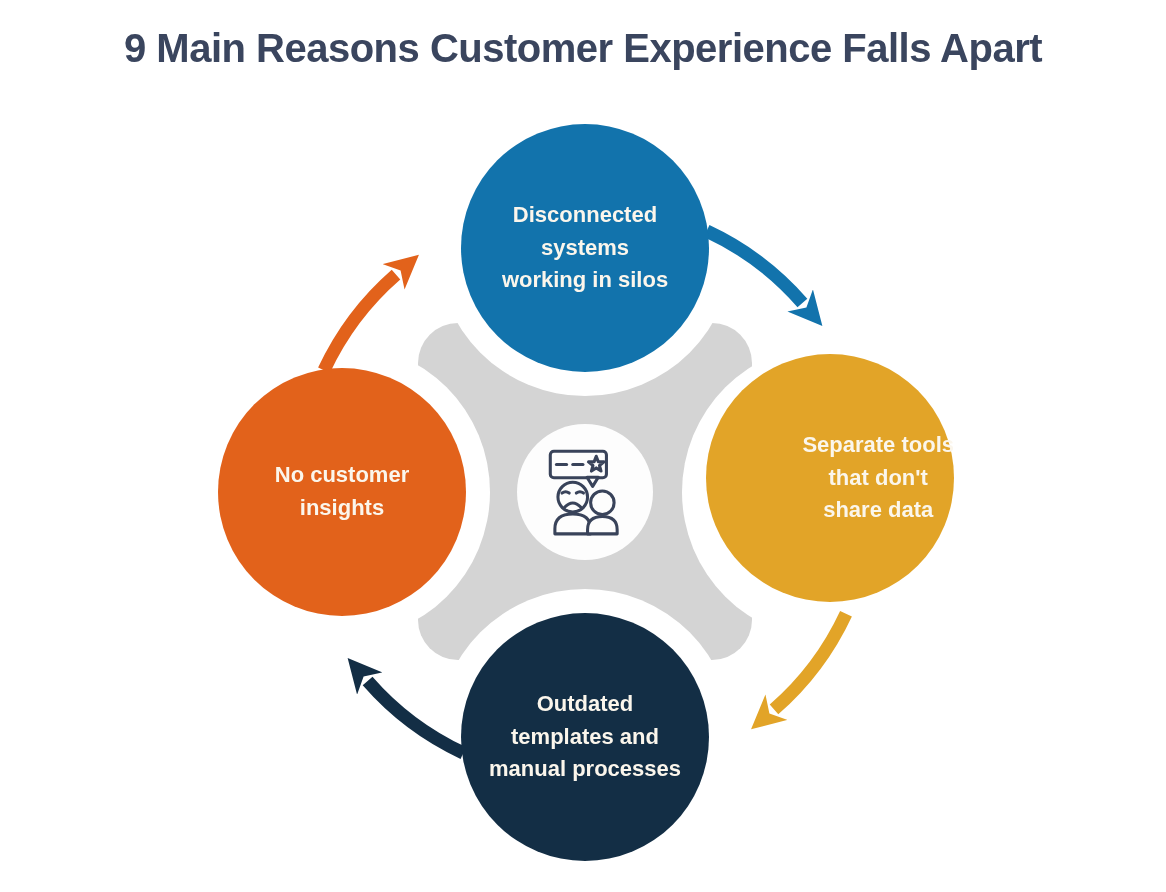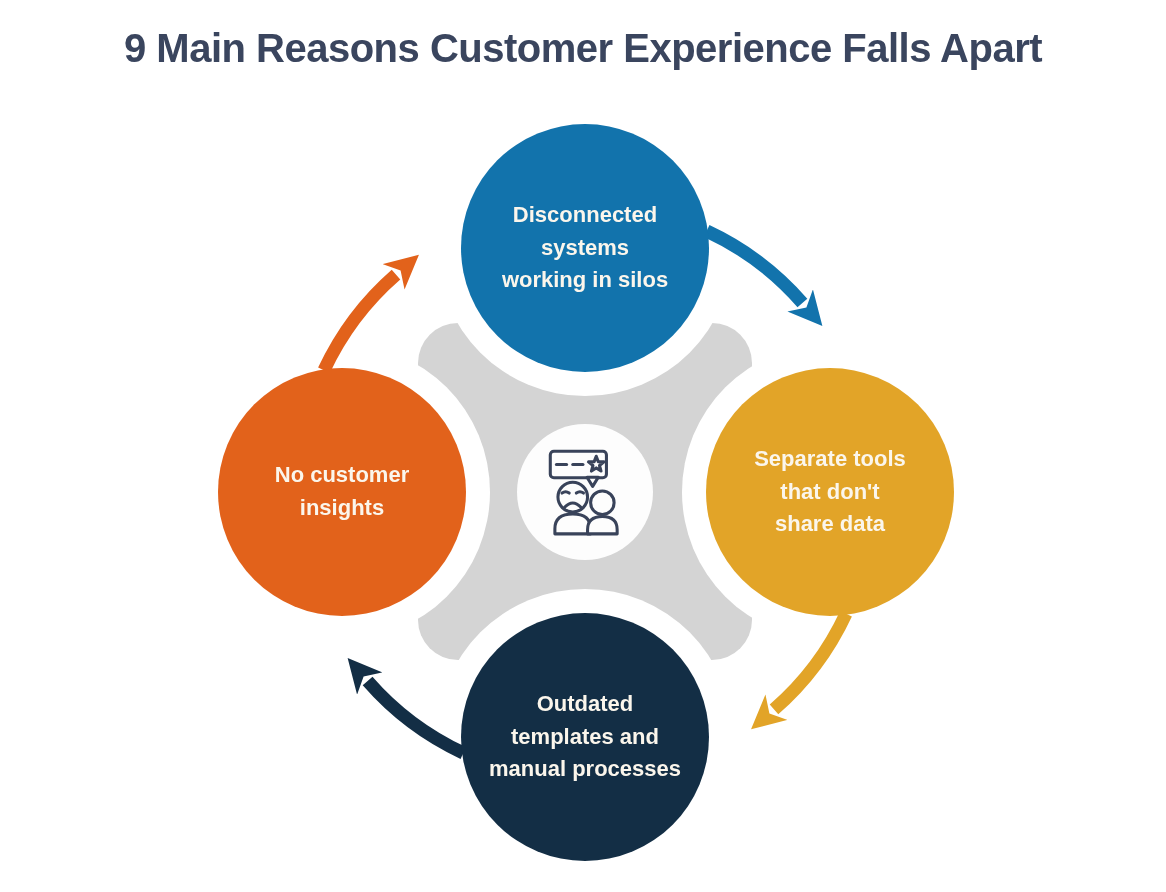--- a/index.html
+++ b/index.html
@@ -48,21 +48,21 @@
 
   .node {
     position: absolute;
     width: 248px; height: 248px;
     border-radius: 50%;
     display: flex;
     align-items: center;
     justify-content: center;
   }
   .node-top    { left: 461px; top: 124px; background: #1273AC; }
-  .node-right  { left: 706px; top: 368px; background: #E2A428; }
+  .node-right  { left: 706px; top: 354px; background: #E2A428; justify-content: flex-end; }
   .node-bottom { left: 461px; top: 613px; background: #132E45; }
   .node-left   { left: 218px; top: 368px; background: #E2621B; }
   .node-label {
     white-space: pre-line;
     text-align: center;
     color: #FBF6EC;
     font-size: 22px;
     font-weight: bold;
     line-height: 1.48;
     max-width: 225px;

